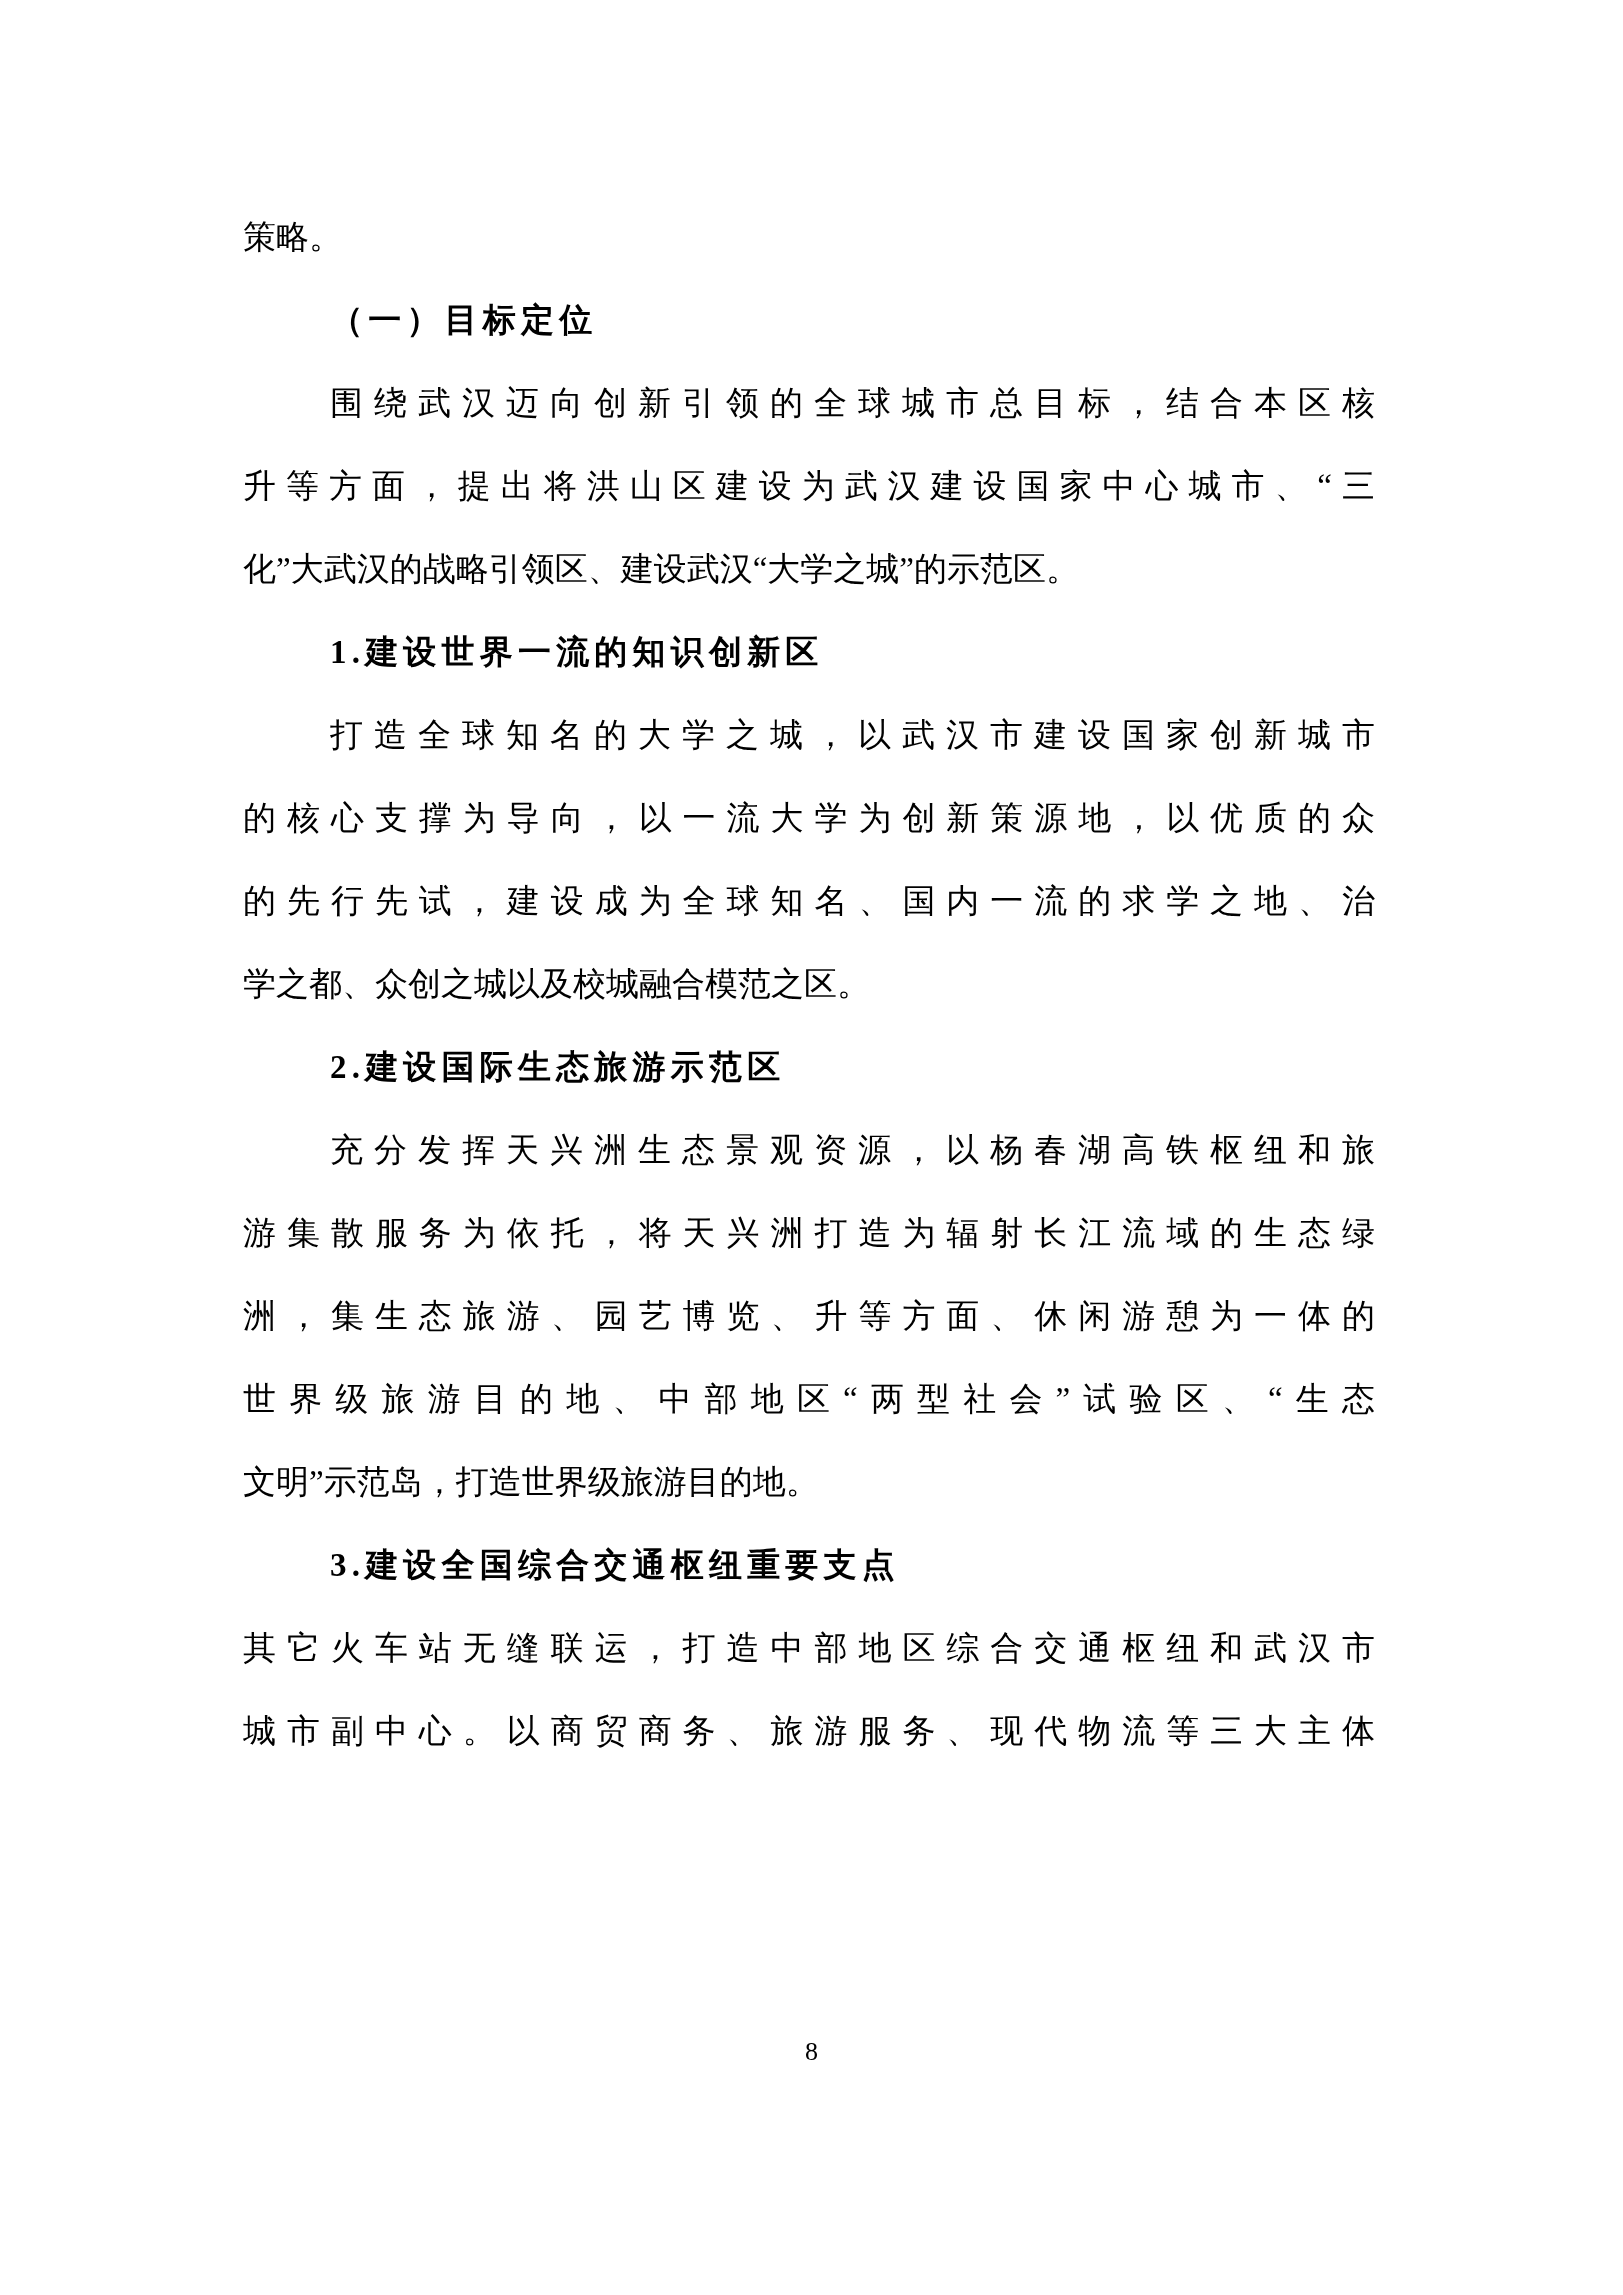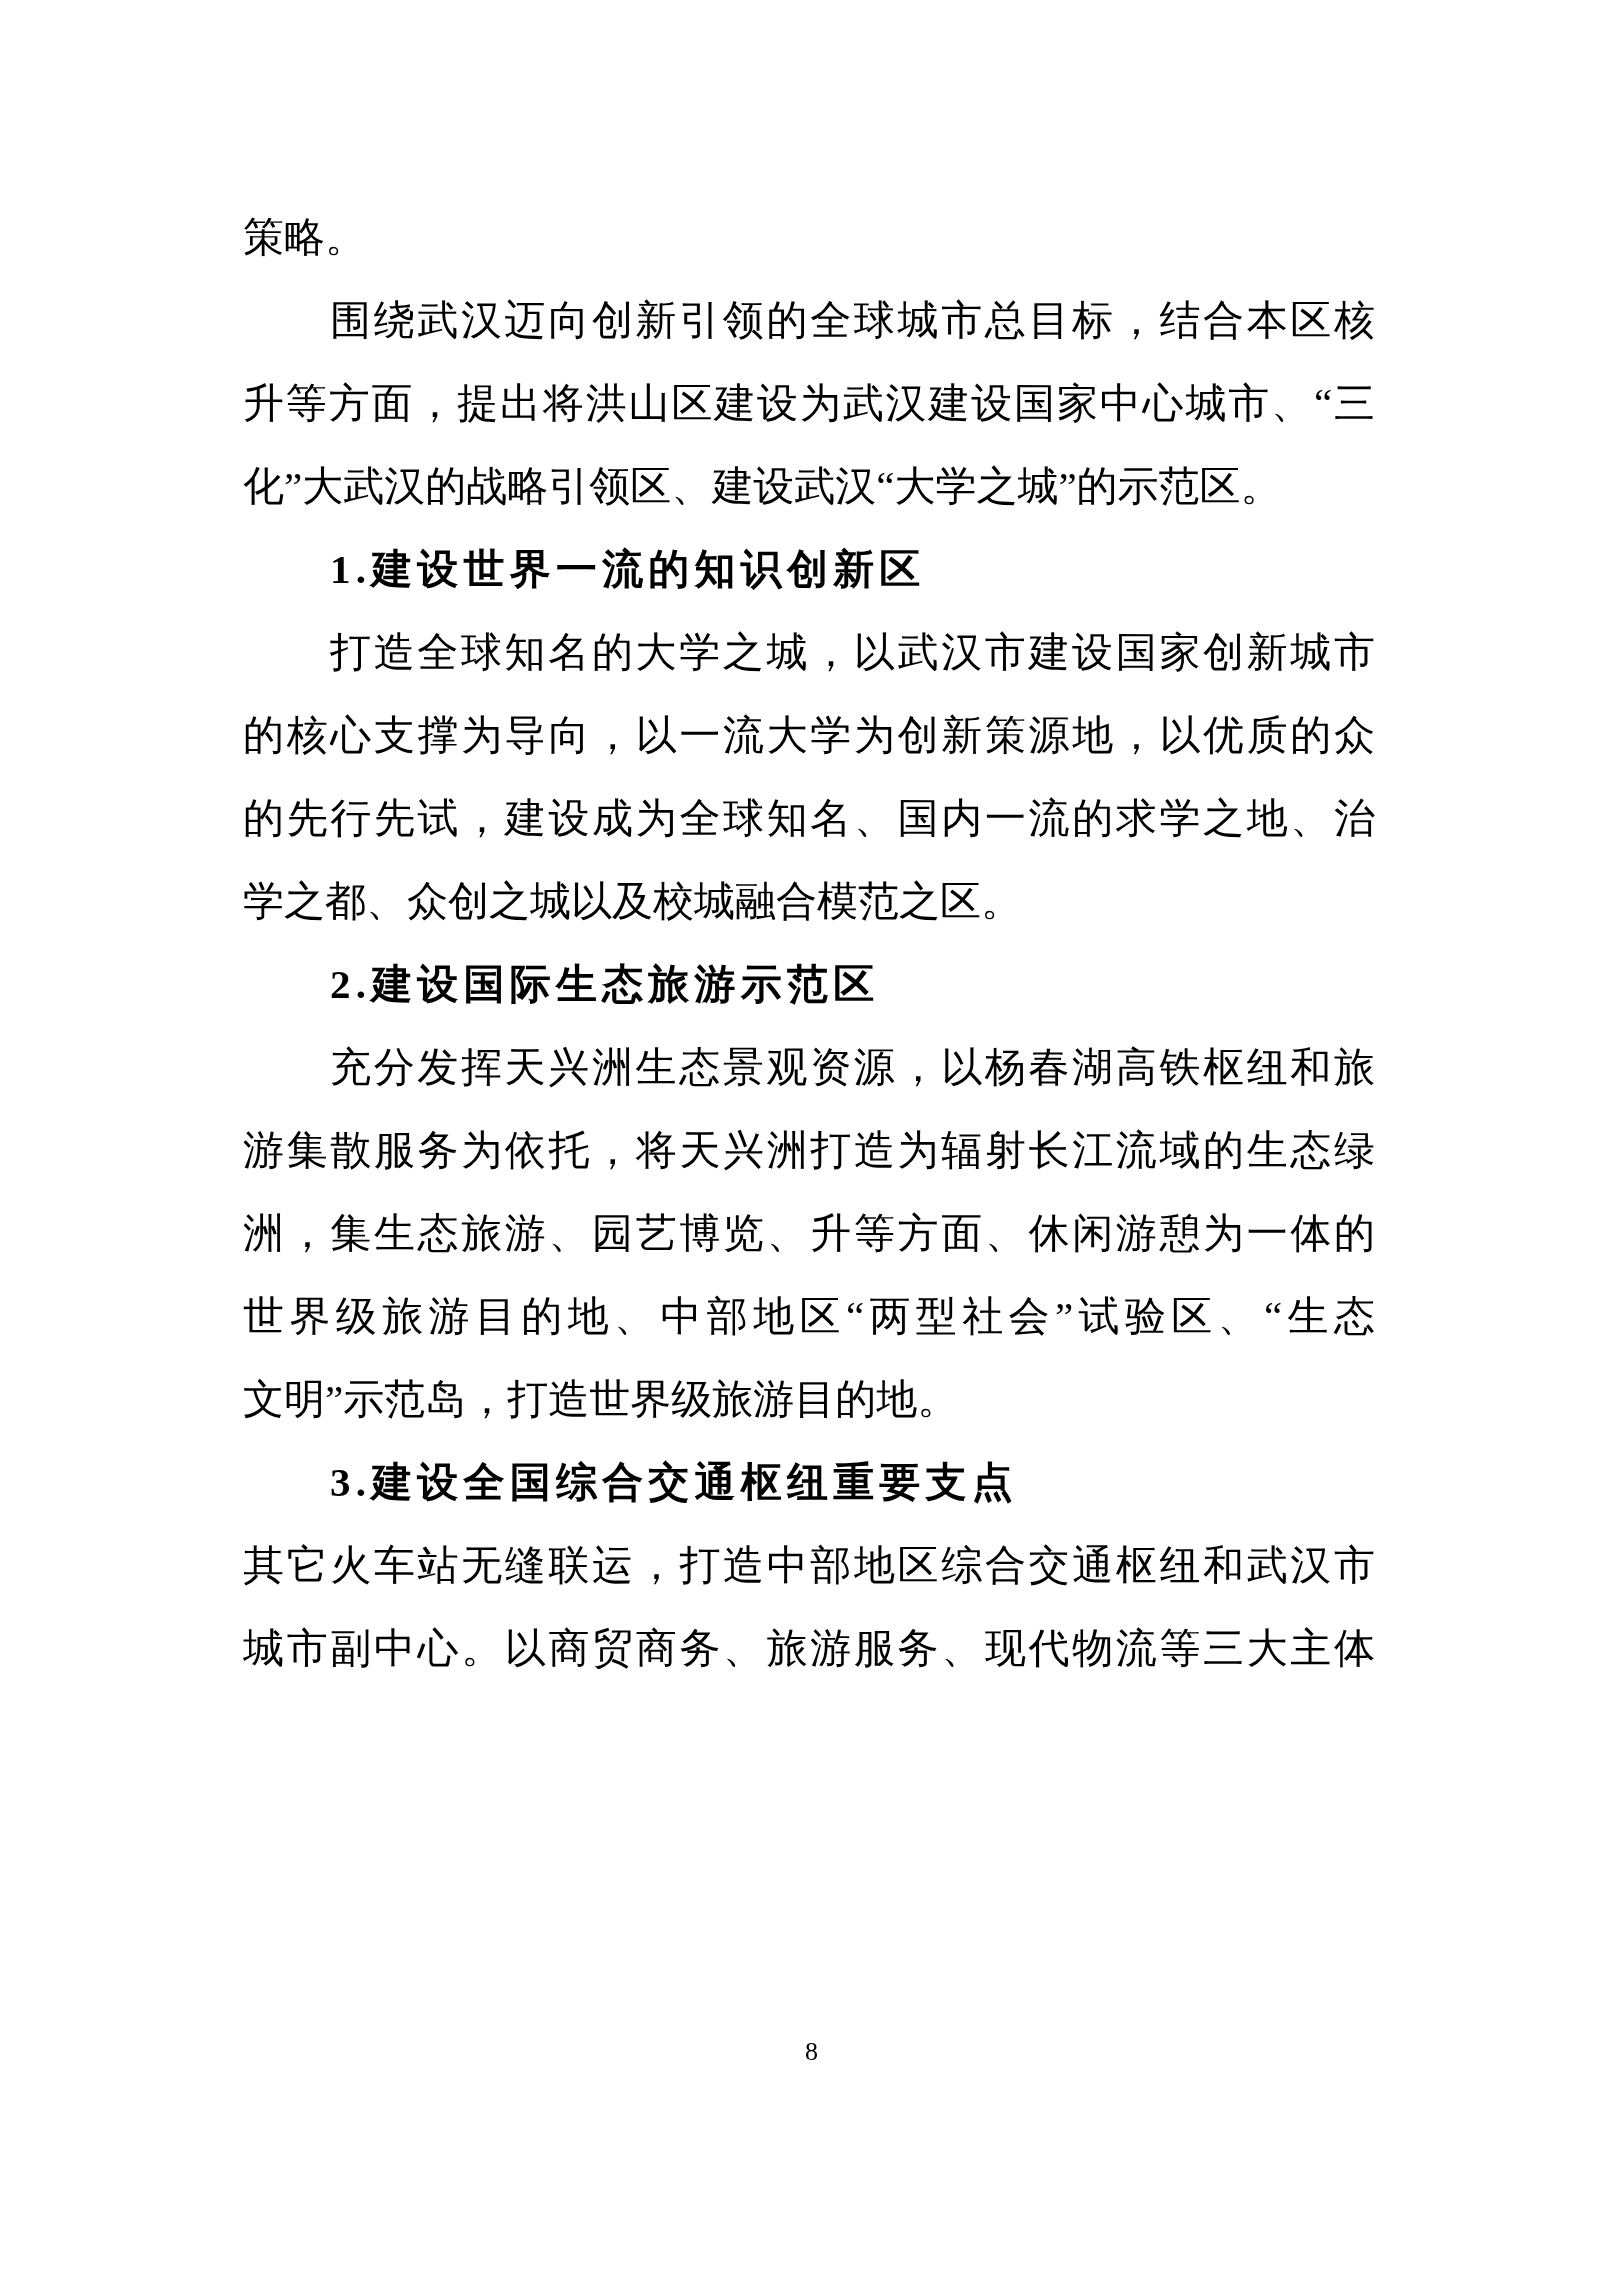--- a/index.html
+++ b/index.html
@@ -19,21 +19,21 @@
   }
   .content {
     position: absolute;
     left: 243px;
     top: 196px;
     width: 1132px;
   }
   .line {
     height: 83px;
     line-height: 83px;
-    font-size: 41px;
+    font-size: 33px;
     letter-spacing: 0;
     white-space: normal;
   }
   .line.stretch {
     text-align: justify;
     text-align-last: justify;
     -moz-text-align-last: justify;
   }
   .line.indent {
     text-indent: 87px;
@@ -54,20 +54,21 @@
     font-family: "Liberation Serif", "DejaVu Serif", serif;
     color: #000000;
   }
 </style>
 </head>
 <body>
 
 <div class="page">
   <div class="content" id="lines-container">
       <div class="line">策略。</div>
+      <div class="line bold indent">（一）目标定位</div>
       <div class="line indent stretch">围绕武汉迈向创新引领的全球城市总目标，结合本区核</div>
       <div class="line stretch">升等方面，提出将洪山区建设为武汉建设国家中心城市、“三</div>
       <div class="line">化”大武汉的战略引领区、建设武汉“大学之城”的示范区。</div>
       <div class="line bold indent">1.建设世界一流的知识创新区</div>
       <div class="line indent stretch">打造全球知名的大学之城，以武汉市建设国家创新城市</div>
       <div class="line stretch">的核心支撑为导向，以一流大学为创新策源地，以优质的众</div>
       <div class="line stretch">的先行先试，建设成为全球知名、国内一流的求学之地、治</div>
       <div class="line">学之都、众创之城以及校城融合模范之区。</div>
       <div class="line bold indent">2.建设国际生态旅游示范区</div>
       <div class="line indent stretch">充分发挥天兴洲生态景观资源，以杨春湖高铁枢纽和旅</div>

